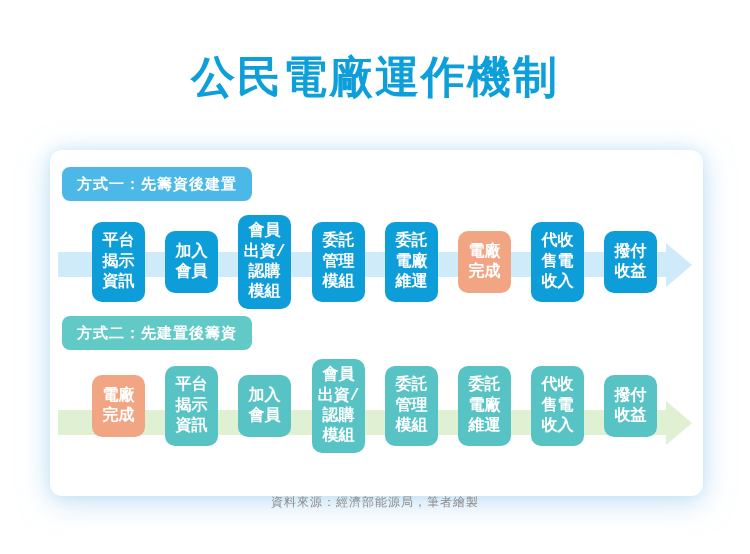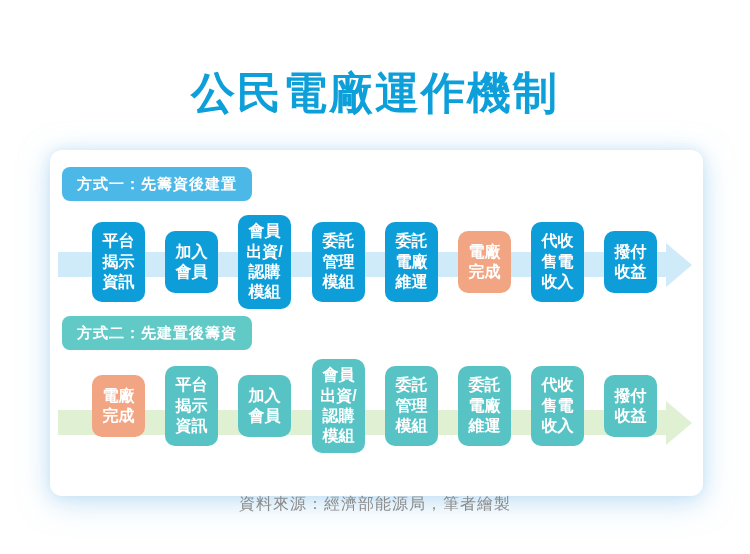--- a/index.html
+++ b/index.html
@@ -5,34 +5,35 @@
   html,body{margin:0;padding:0;background:#ffffff;}
   .page{
     position:relative;
     width:750px;height:554px;
     background:#ffffff;
     overflow:hidden;
     font-family:"Liberation Sans","DejaVu Sans",sans-serif;
   }
   .title{
     position:absolute;top:48px;left:0;right:0;
-    margin:16px;
+    margin:0;
     text-align:center;
     font-size:44px;
     font-weight:700;
     letter-spacing:2px;
     color:#0d9fd9;
   }
   .card{
     position:absolute;
     left:50px;top:150px;
     width:653px;height:346px;
     background:#ffffff;
     border-radius:12px;
     box-shadow:0 6px 30px rgba(150,202,238,0.55), 0 0 12px rgba(170,212,242,0.35);
+    font-family:Liberation Mono, monospace;
   }
   .pill{
     position:absolute;
     left:12px;
     height:34px;
     border-radius:8px;
     color:#ffffff;
     font-size:15px;
     font-weight:700;
     letter-spacing:1px;
@@ -84,21 +85,21 @@
     text-align:center;
     white-space:nowrap;
   }
   .step.blue{background:#0d9dd8;}
   .step.teal{background:#57c3c5;}
   .step.orange{background:#f1a583;}
   .footer{
     position:absolute;
     top:494px;left:0;right:0;
     text-align:center;
-    font-size:16px;
+    font-size:12px;
     letter-spacing:1px;
     color:#8b8b8b;
   }
 </style>
 </head>
 <body>
 
 <div class="page">
 
   <h1 class="title" style="color: rgb(13, 159, 217);">公民電廠運作機制</h1>

